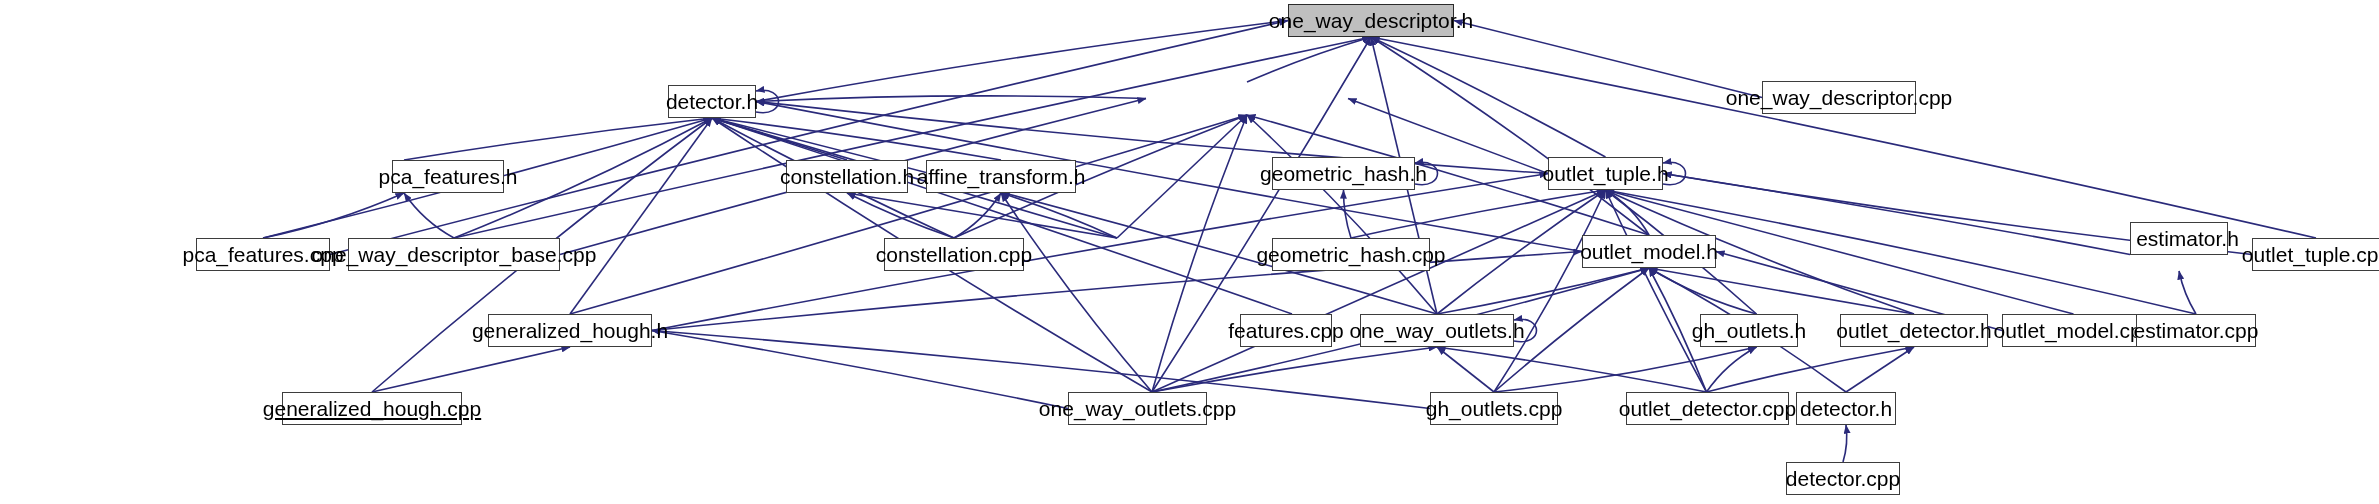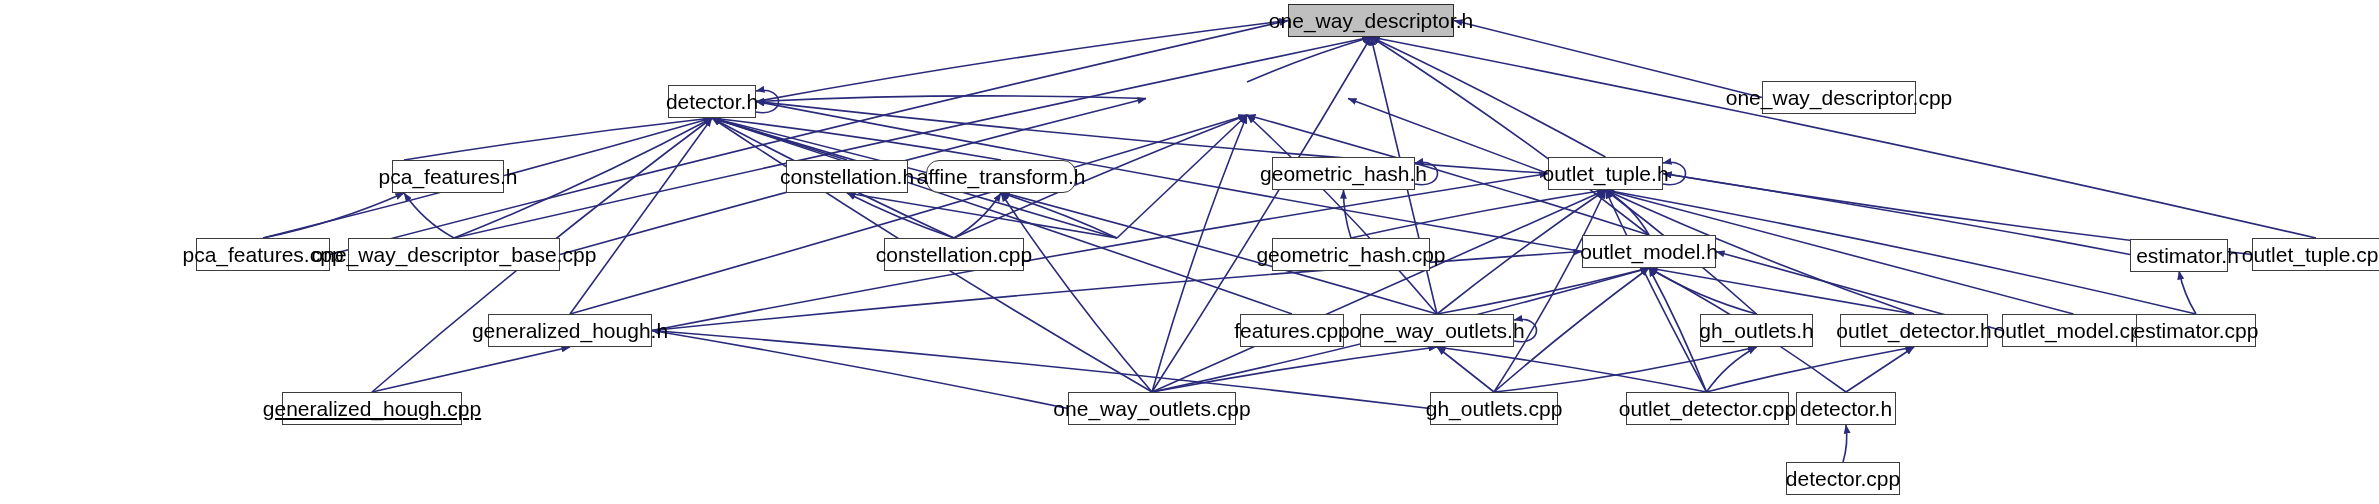--- a/index.html
+++ b/index.html
@@ -157,21 +157,21 @@
       </div>
       <div class="node" style="left: 1762px; top: 81px; width: 154px; text-align: center;">
         <span class="node-label">one_way_descriptor.cpp</span>
       </div>
       <div class="node" style="left: 344px; top: 160px; width: 112px; margin-left: 48px;">
         <span class="node-label">pca_features.h</span>
       </div>
       <div class="node" style="left: 786px; top: 160px; width: 122px;">
         <span class="node-label">constellation.h</span>
       </div>
-      <div class="node" style="left: 926px; top: 160px; width: 150px; border-radius: 13px;">
+      <div class="node" style="left: 926px; top: 160px; width: 150px;">
         <span class="node-label">affine_transform.h</span>
       </div>
       <div class="node" style="left: 1272px; top: 157px; width: 143px;">
         <span class="node-label">geometric_hash.h</span>
       </div>
       <div class="node" style="left: 1548px; top: 157px; width: 115px;">
         <span class="node-label">outlet_tuple.h</span>
       </div>
       <div class="node" style="left: 196px; top: 238px; width: 134px;">
         <span class="node-label">pca_features.cpp</span>
@@ -181,51 +181,51 @@
       </div>
       <div class="node" style="left: 884px; top: 238px; width: 140px;">
         <span class="node-label">constellation.cpp</span>
       </div>
       <div class="node" style="left: 1272px; top: 238px; width: 158px;">
         <span class="node-label">geometric_hash.cpp</span>
       </div>
       <div class="node" style="left: 1582px; top: 235px; width: 134px;">
         <span class="node-label">outlet_model.h</span>
       </div>
-      <div class="node" style="left: 2130px; top: 239px; width: 98px; padding-left: 26px;">
+      <div class="node" style="left: 2130px; top: 222px; width: 98px; padding-left: 26px;">
         <span class="node-label">estimator.h</span>
       </div>
       <div class="node" style="left: 2252px; top: 238px; width: 128px;">
         <span class="node-label">outlet_tuple.cpp</span>
       </div>
       <div class="node" style="left: 488px; top: 314px; width: 164px;">
         <span class="node-label">generalized_hough.h</span>
       </div>
-      <div class="node" style="left: 1240px; top: 314px; width: 104px;">
+      <div class="node" style="left: 1240px; top: 314px; width: 92px;">
         <span class="node-label">features.cpp</span>
       </div>
       <div class="node" style="left: 1360px; top: 314px; width: 154px;">
         <span class="node-label">one_way_outlets.h</span>
       </div>
-      <div class="node" style="left: 1700px; top: 314px; width: 113px;">
+      <div class="node" style="left: 1700px; top: 314px; width: 98px;">
         <span class="node-label">gh_outlets.h</span>
       </div>
       <div class="node" style="left: 1840px; top: 314px; width: 148px;">
         <span class="node-label">outlet_detector.h</span>
       </div>
       <div class="node" style="left: 2002px; top: 314px; width: 143px;">
         <span class="node-label">outlet_model.cpp</span>
       </div>
       <div class="node" style="left: 2136px; top: 314px; width: 120px;">
         <span class="node-label">estimator.cpp</span>
       </div>
       <div class="node" style="left: 282px; top: 392px; width: 180px; text-decoration: underline;">
         <span class="node-label">generalized_hough.cpp</span>
       </div>
-      <div class="node" style="left: 1068px; top: 392px; width: 168px;">
+      <div class="node" style="left: 1068px; top: 392px; width: 139px;">
         <span class="node-label">one_way_outlets.cpp</span>
       </div>
       <div class="node" style="left: 1430px; top: 392px; width: 128px;">
         <span class="node-label">gh_outlets.cpp</span>
       </div>
       <div class="node" style="left: 1626px; top: 392px; width: 163px;">
         <span class="node-label">outlet_detector.cpp</span>
       </div>
       <div class="node" style="left: 1796px; top: 392px; width: 100px;">
         <span class="node-label">detector.h</span>

